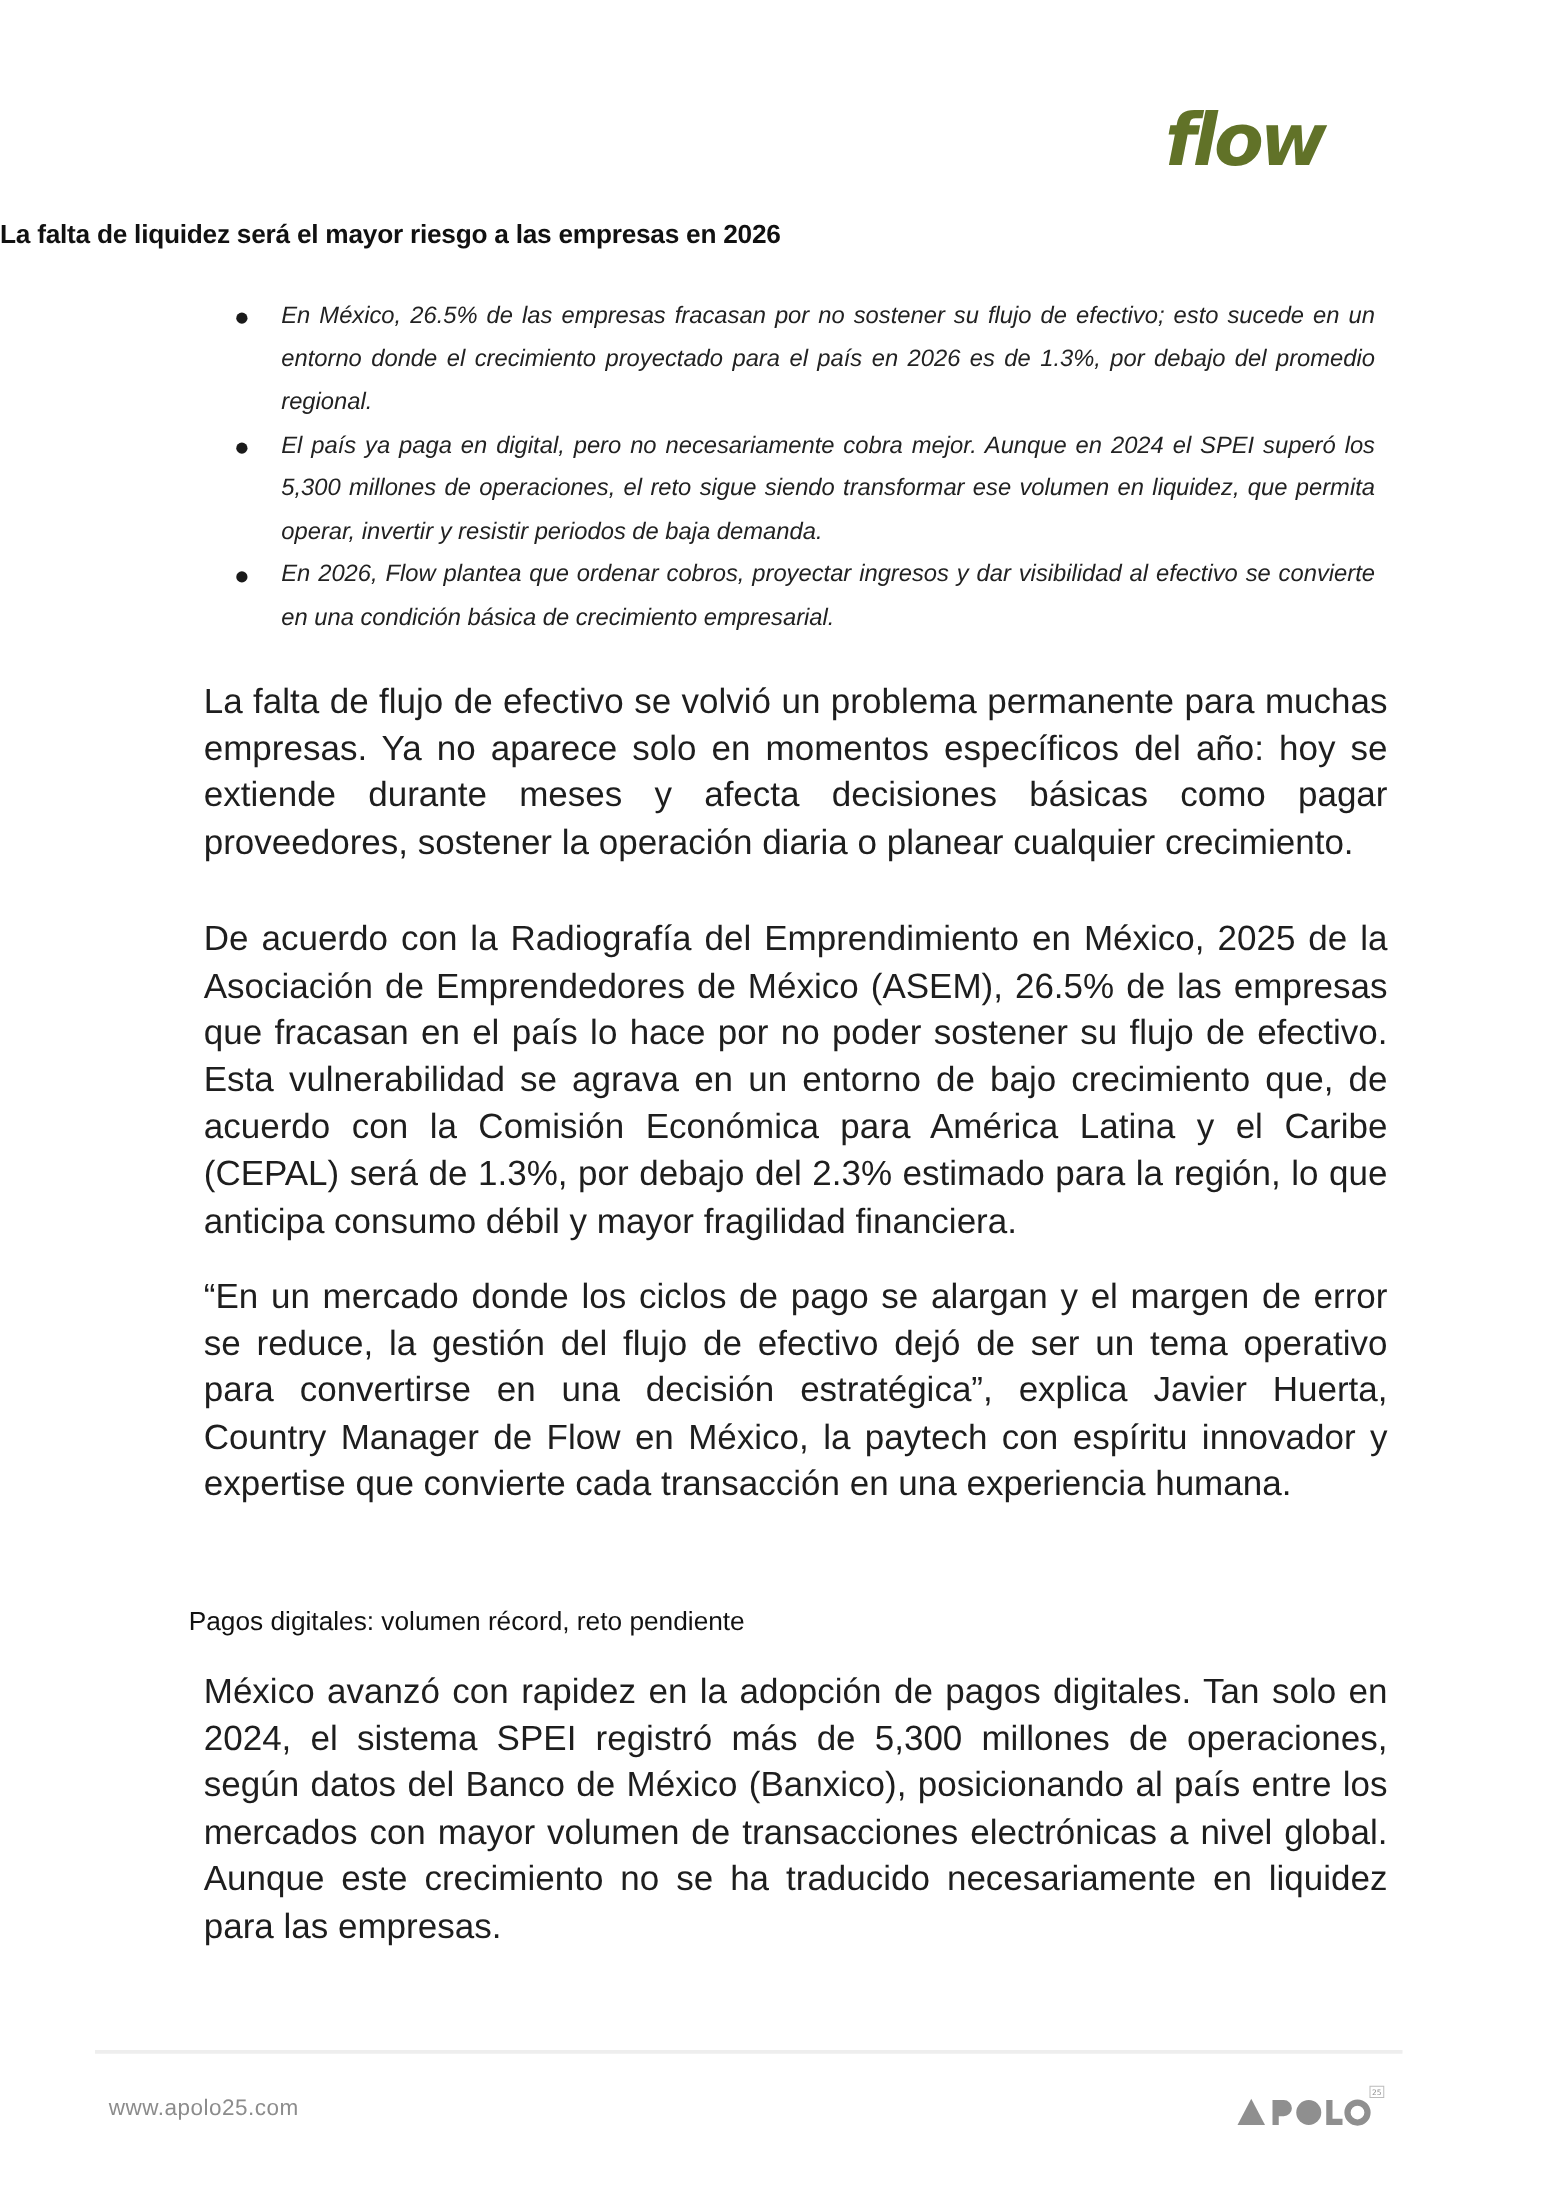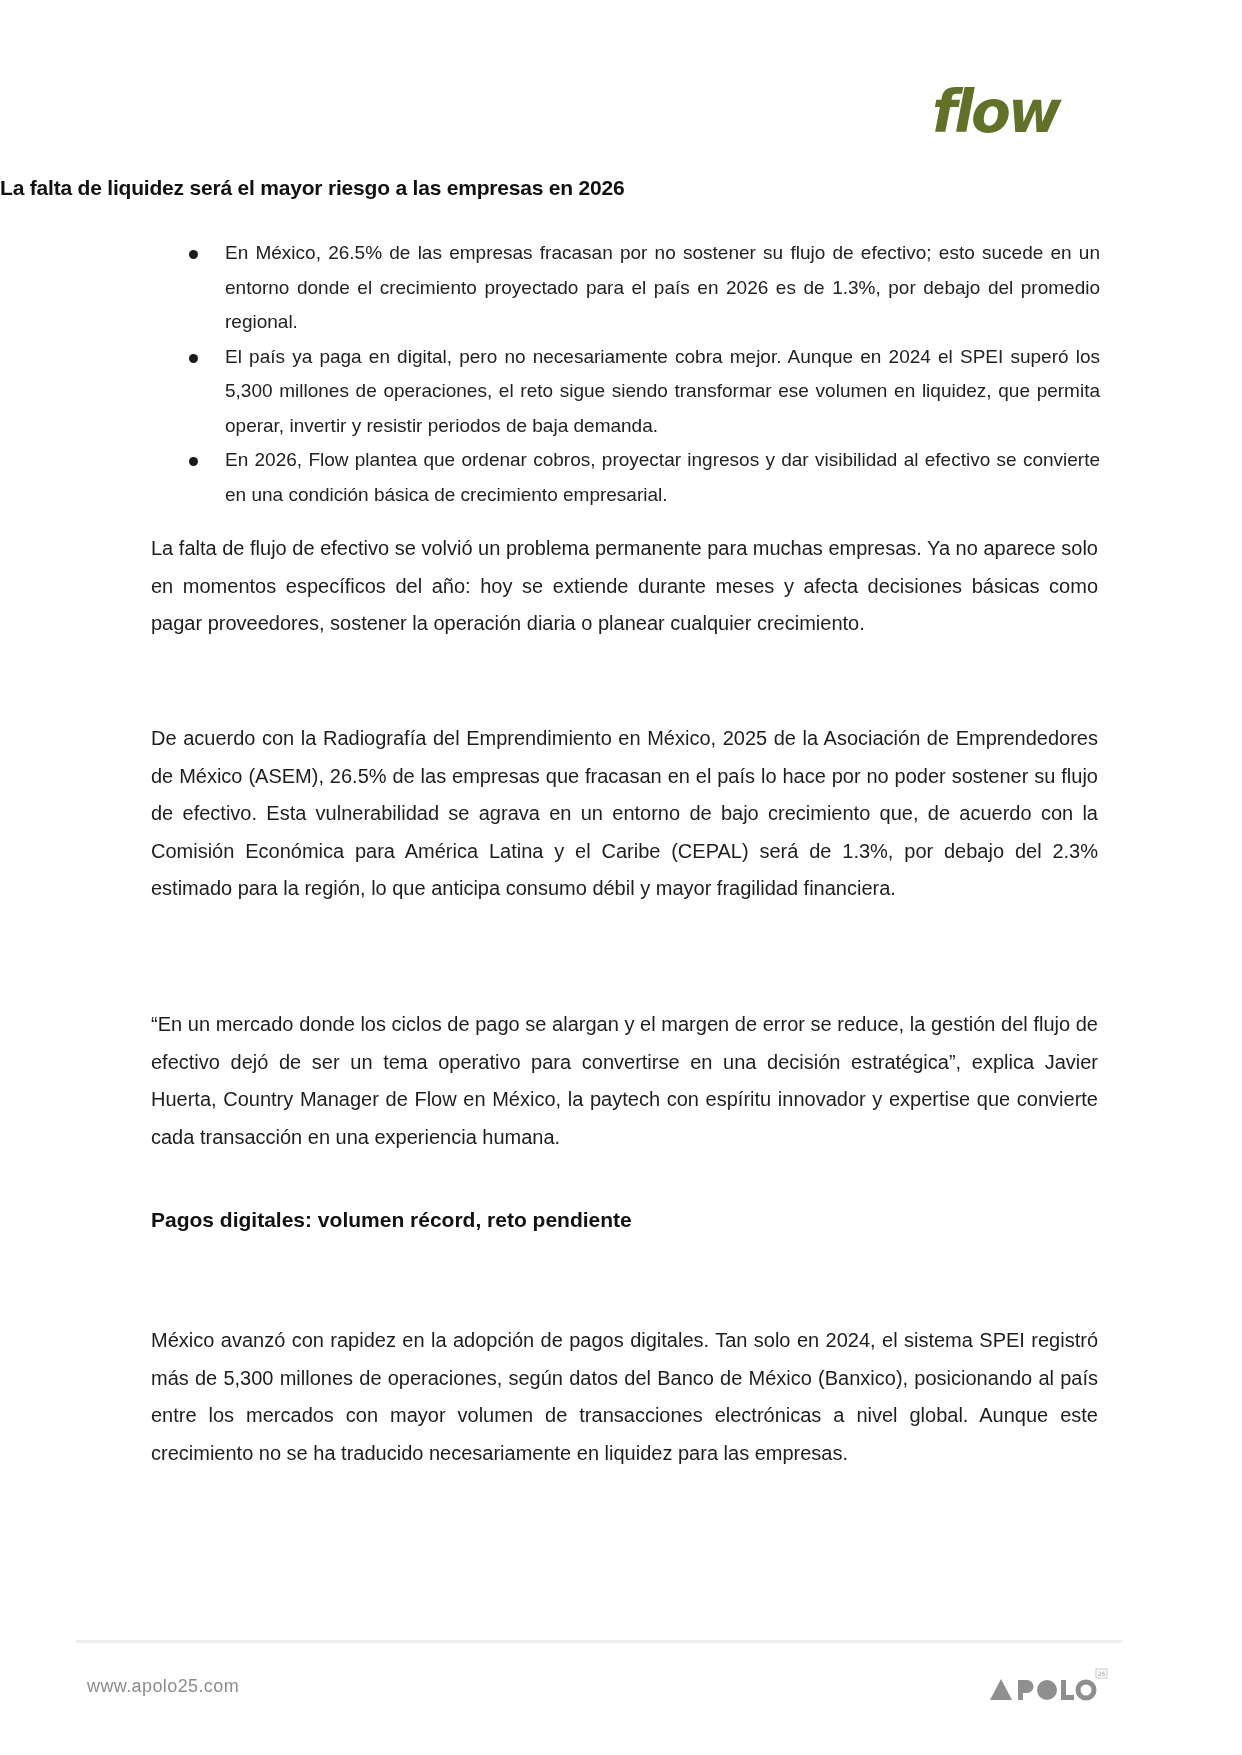--- a/index.html
+++ b/index.html
@@ -34,20 +34,21 @@
       color: #111111;
     }
     .bullets {
       position: absolute;
       left: 186px;
       top: 236px;
       width: 914px;
       margin: 0;
       padding: 0;
       list-style: none;
+      font-style: italic;
     }
     .bullets li {
       position: relative;
       padding-left: 39px;
       font-size: 19px;
       line-height: 34.5px;
       text-align: justify;
       color: #222222;
     }
     .bullets li .dot {
@@ -56,31 +57,31 @@
       top: 14px;
       width: 9px;
       height: 9px;
       border-radius: 50%;
       background: #1a1a1a;
     }
     .para {
       position: absolute;
       left: 151px;
       width: 947px;
-      margin: 0;
-      font-size: 20px;
+      margin: 12px;
+      font-size: 28px;
       line-height: 37.6px;
       text-align: justify;
       color: #1e1e1e;
     }
     .subhead {
       position: absolute;
       left: 151px;
-      top: 1208px;
-      font-weight: bold;
+      top: 1286px;
+      font-weight: normal;
       font-size: 21px;
       color: #111111;
       margin: 0;
     }
     .footer-line {
       position: absolute;
       left: 76px;
       top: 1640px;
       width: 1046px;
       height: 3px;

